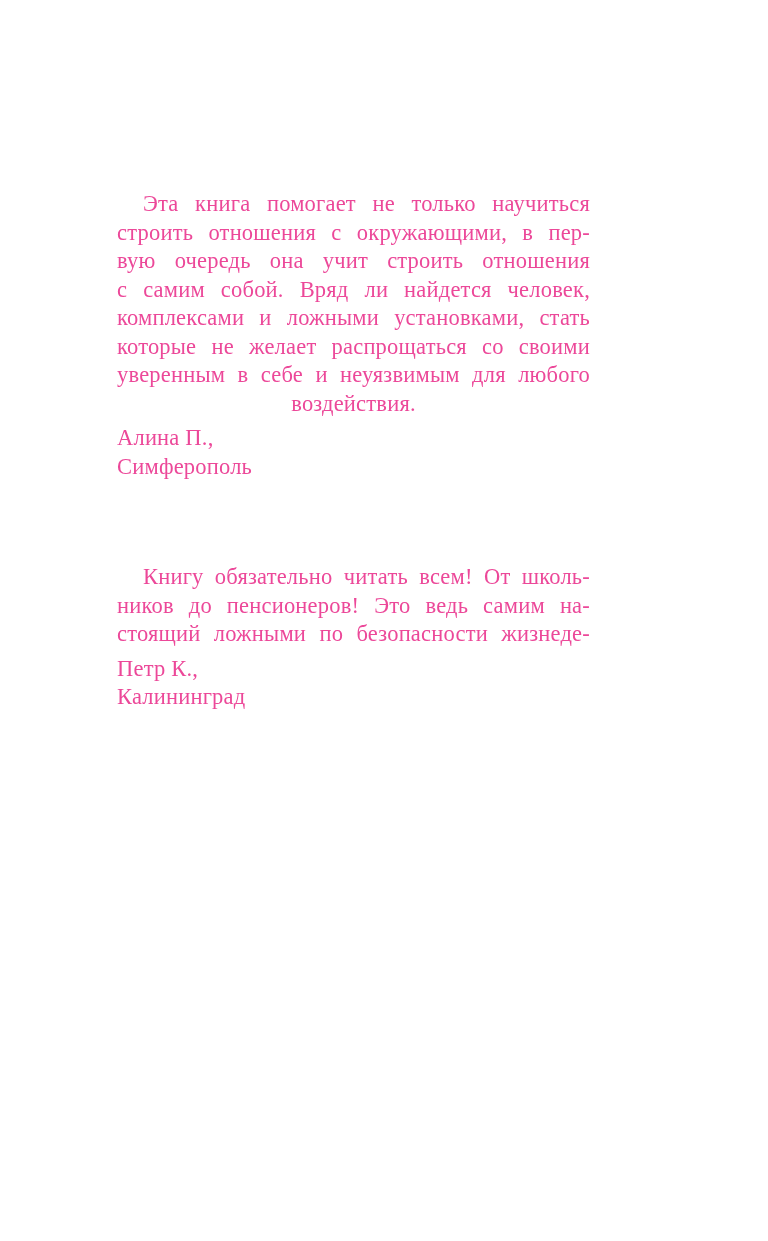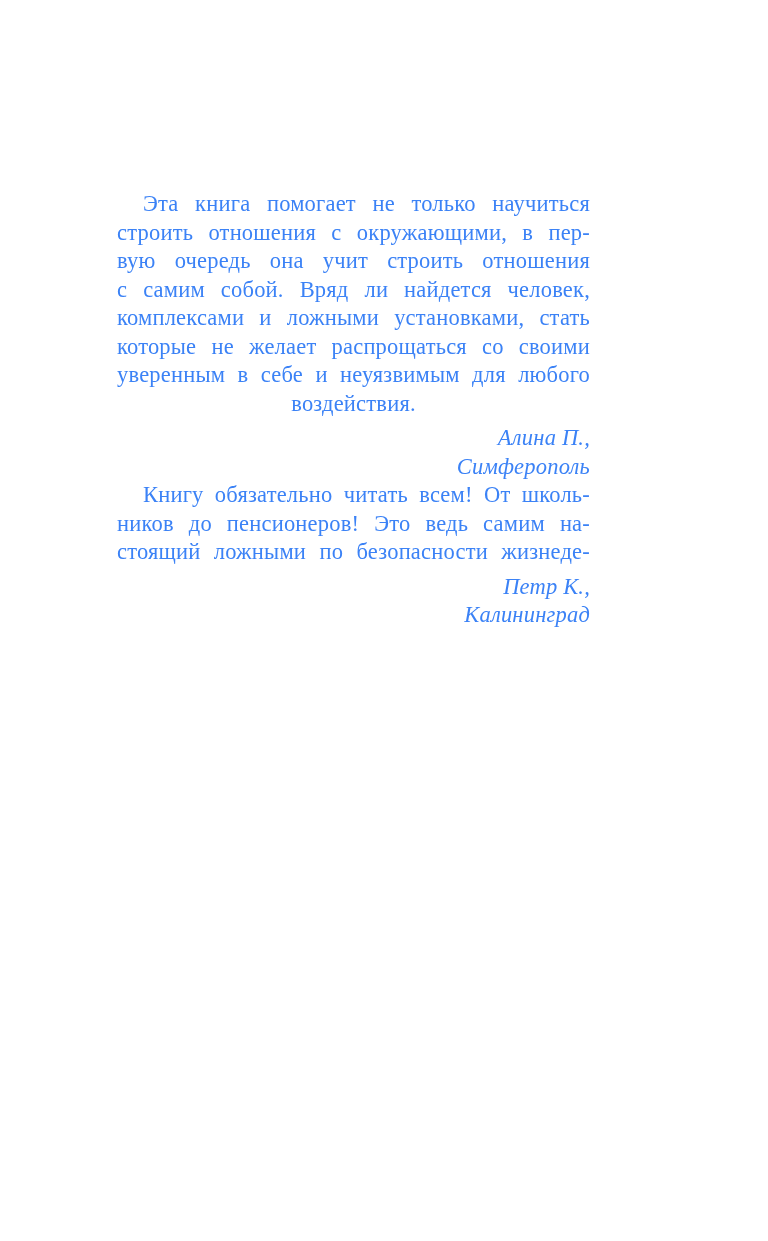--- a/index.html
+++ b/index.html
@@ -15,44 +15,44 @@
     overflow: hidden;
   }
   .textblock {
     position: absolute;
     left: 117px;
     top: 190px;
     width: 473px;
     font-family: "Liberation Serif", "DejaVu Serif", serif;
     font-size: 22.5px;
     line-height: 28.5px;
-    color: #3b82f6;
+    color: #ec4899;
     letter-spacing: 0.2px;
   }
   .quote {
     margin: 0;
   }
   .line {
     text-align: justify;
     text-align-last: justify;
     white-space: normal;
   }
   .line.first {
     text-indent: 26px;
   }
   .line.last {
     text-align: center;
     text-align-last: auto;
   }
   .attribution {
-    text-align: right;
-    font-style: italic;
+    text-align: left;
     margin-top: 6px;
   }
   .quote2 {
+    margin-top: 82px;
   }
   .attribution2 {
   }
 </style>
 </head>
 <body>
 
 <div class="page">
   <div class="textblock">
 

